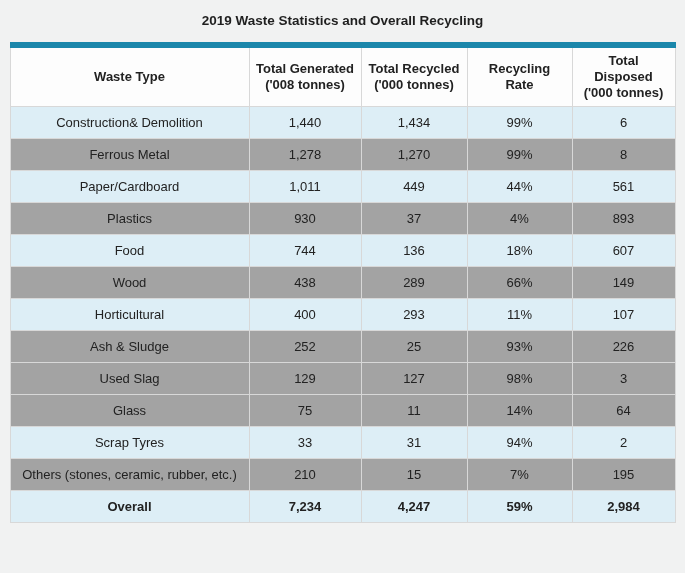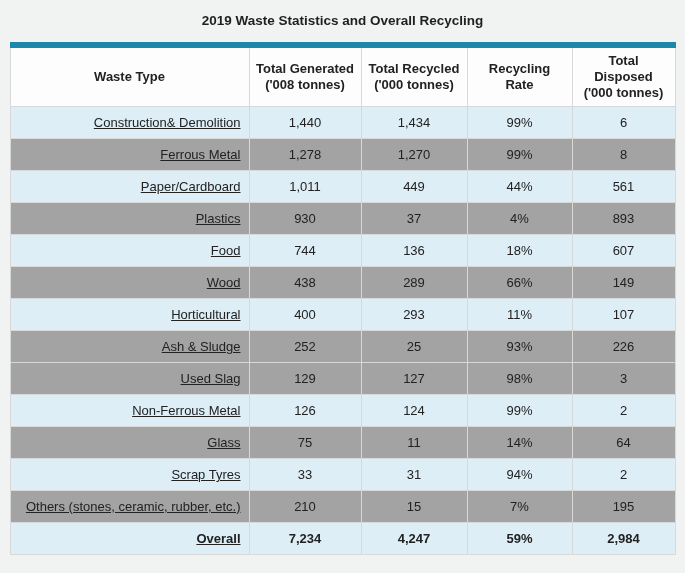--- a/index.html
+++ b/index.html
@@ -39,21 +39,21 @@
   th {
     font-weight: bold;
     text-align: center;
     background: #fdfdfd;
     padding: 5px 6px;
     height: 32px;
     white-space: pre-line;
     line-height: 16px;
   }
   td { padding: 8px 8px; height: 15px; line-height: 15px; }
-  td.label { text-align: right; text-decoration: underline; }
+  td.label { text-align: center; }
   td.num { text-align: center; margin-top: 20px; }
   tr.odd  { background: #ddeef6; }
   tr.even { background: #a3a3a3; }
   tr.overall { background: #ddeef6; font-weight: bold; }
 </style>
 </head>
 <body>
 
 <div class="page">
   <div class="title">2019 Waste Statistics and Overall Recycling</div>
@@ -135,27 +135,20 @@
           <td class="num">93%</td>
           <td class="num">226</td>
         </tr>
         <tr class="even">
           <td class="label">Used Slag</td>
           <td class="num">129</td>
           <td class="num">127</td>
           <td class="num">98%</td>
           <td class="num">3</td>
         </tr>
-        <tr class="odd">
-          <td class="label">Non-Ferrous Metal</td>
-          <td class="num">126</td>
-          <td class="num">124</td>
-          <td class="num">99%</td>
-          <td class="num">2</td>
-        </tr>
         <tr class="even">
           <td class="label">Glass</td>
           <td class="num">75</td>
           <td class="num">11</td>
           <td class="num">14%</td>
           <td class="num">64</td>
         </tr>
         <tr class="odd">
           <td class="label">Scrap Tyres</td>
           <td class="num">33</td>

